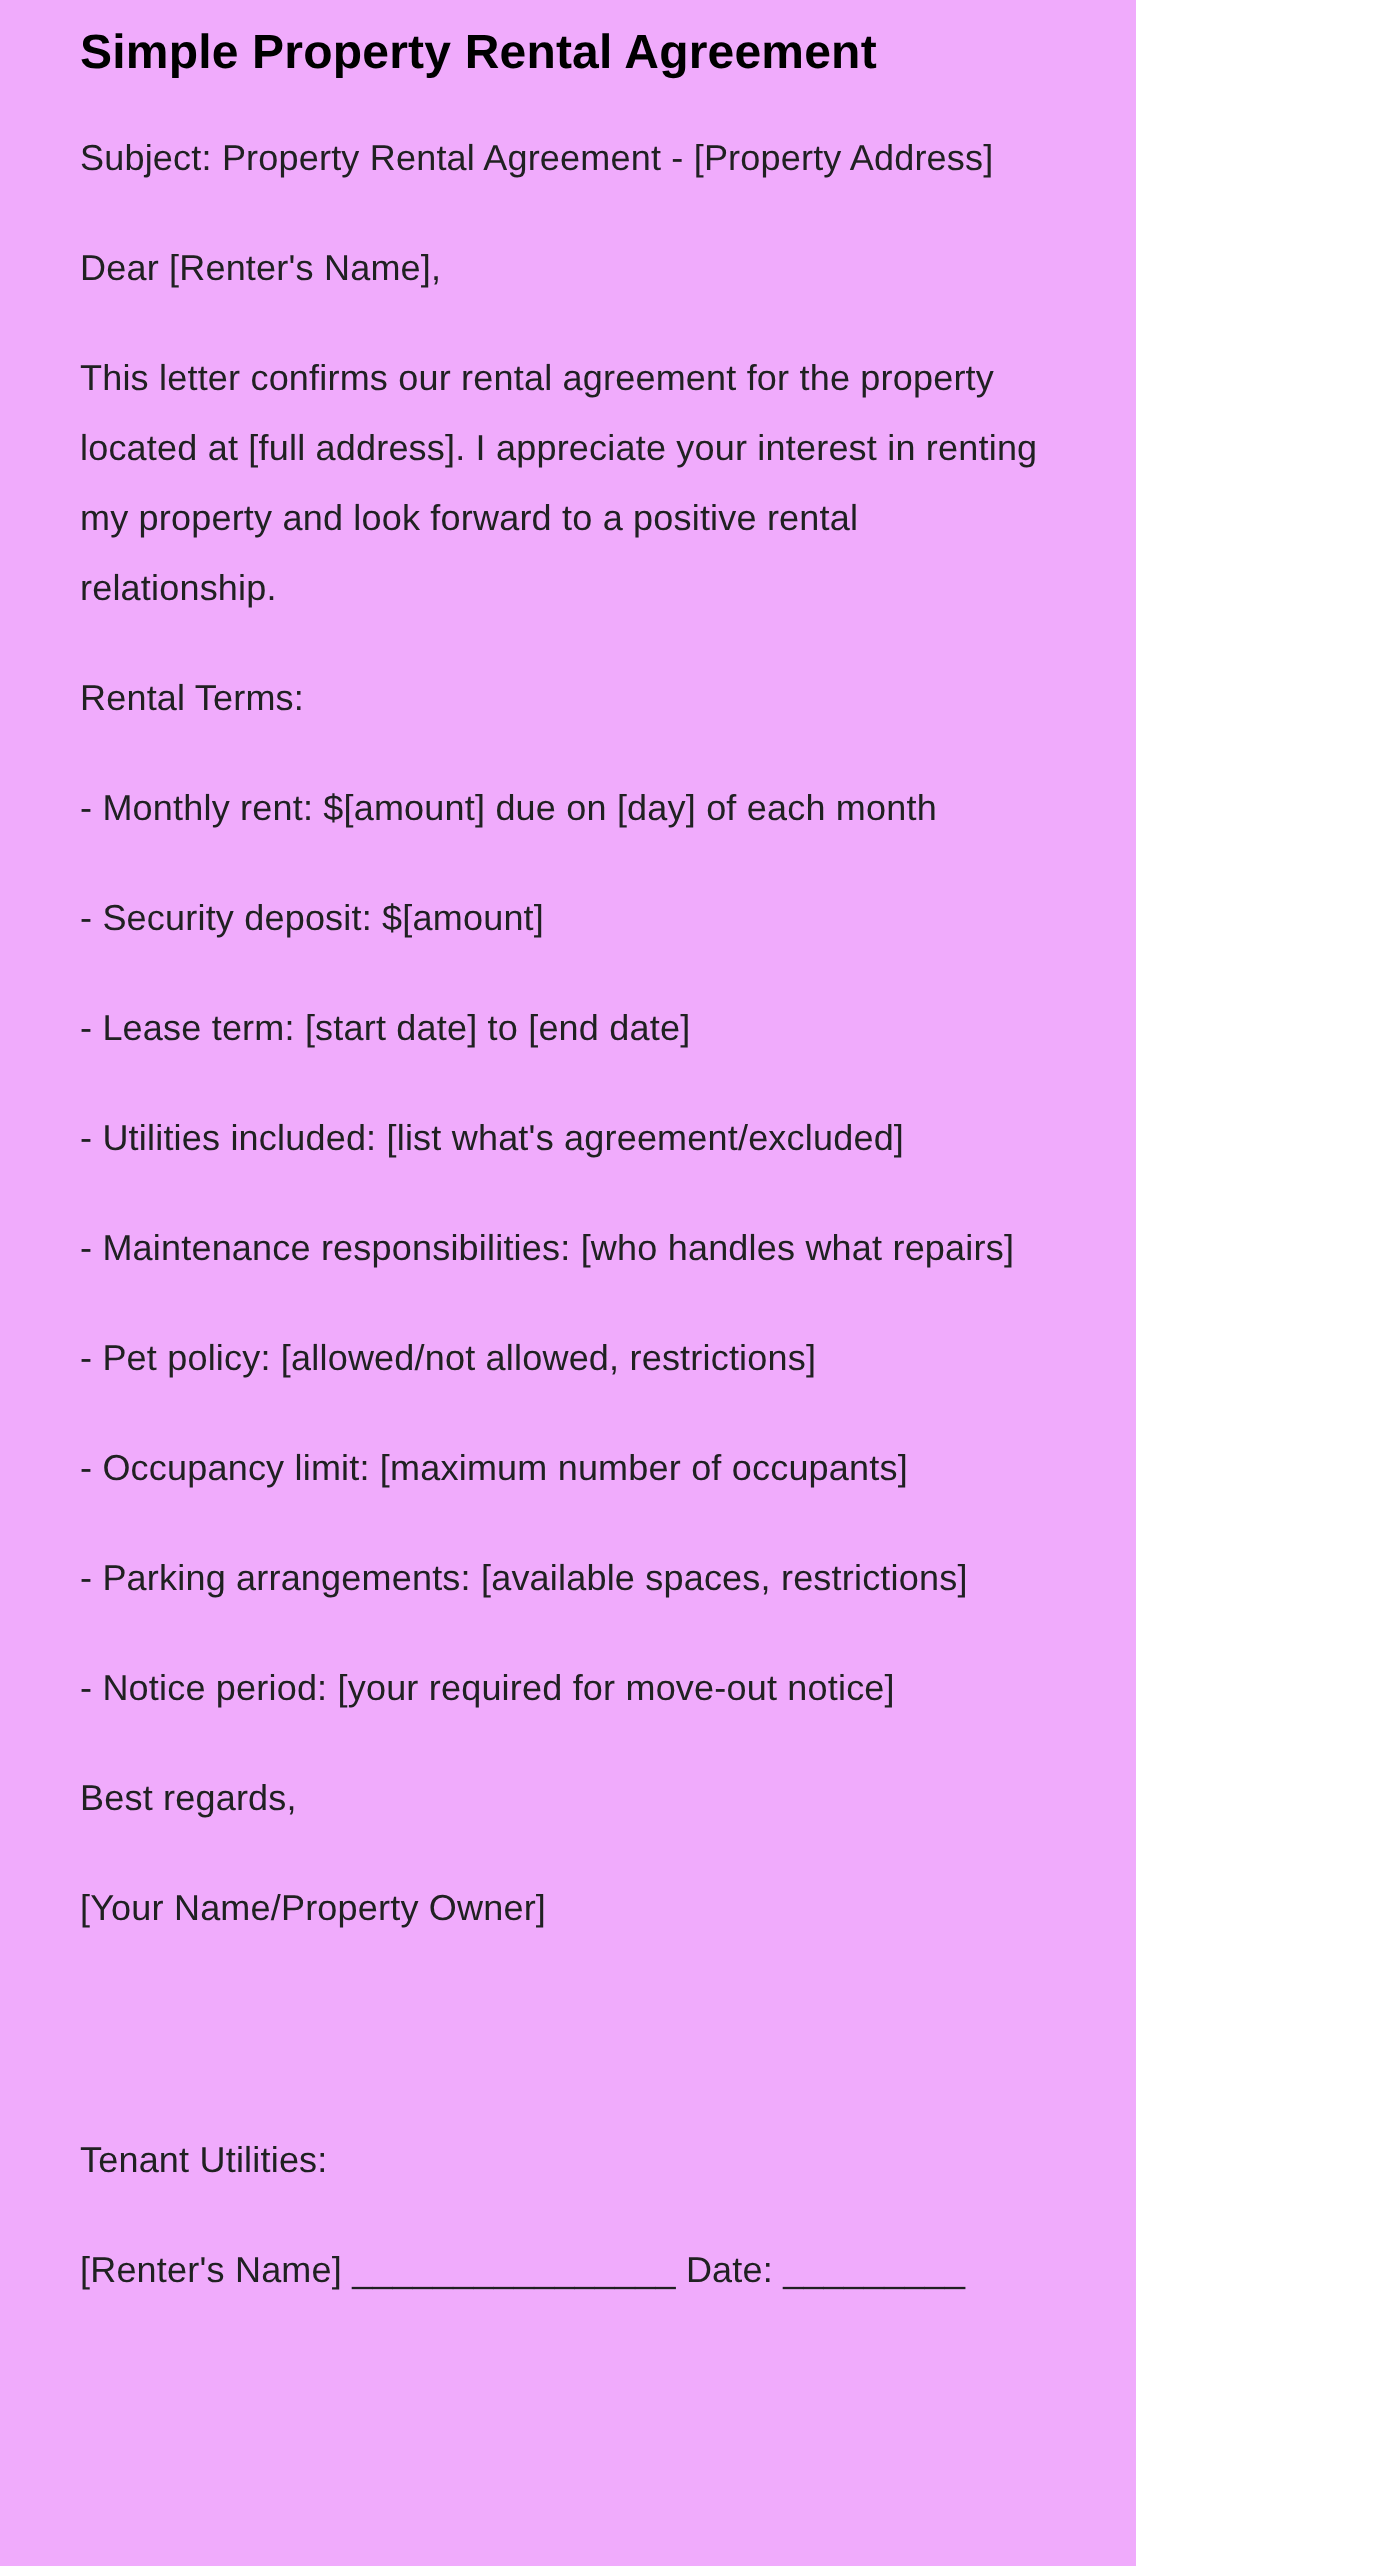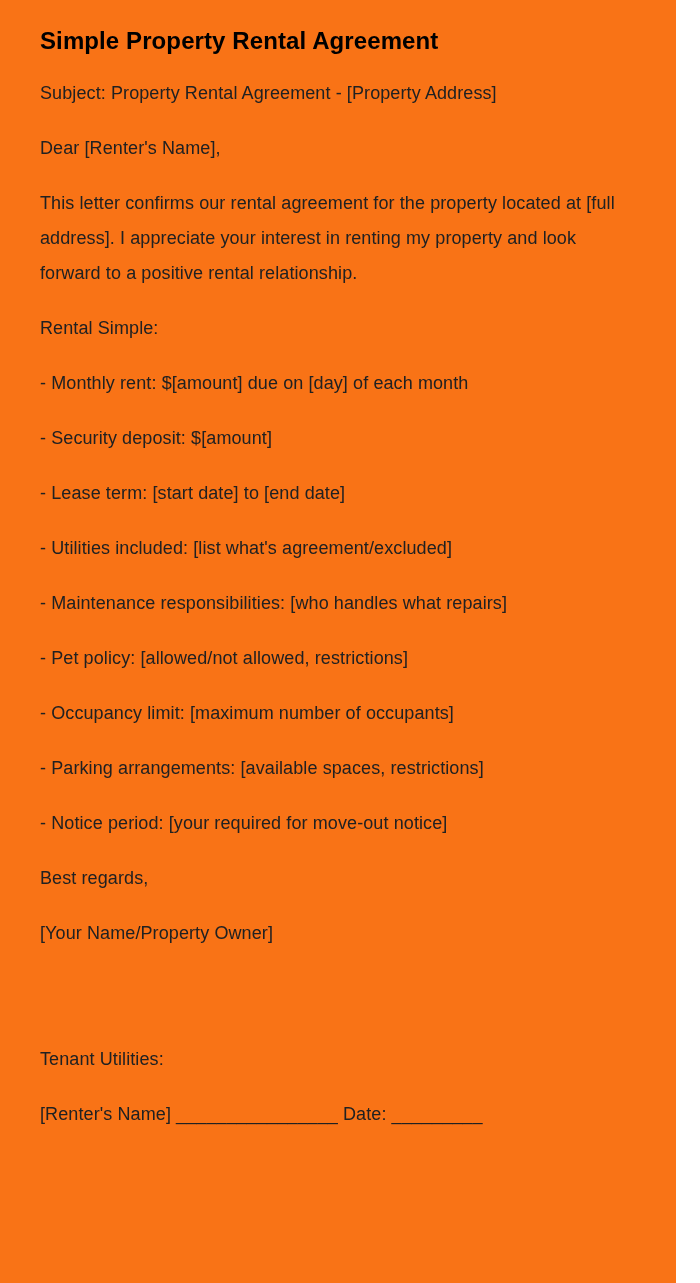--- a/index.html
+++ b/index.html
@@ -8,24 +8,24 @@
     background: #ffffff;
   }
   body {
     width: 700px;
     height: 1283px;
     overflow: hidden;
     font-family: "Liberation Sans", "DejaVu Sans", sans-serif;
   }
   .page {
     box-sizing: border-box;
-    width: 676px;
+    width: 568px;
     height: 1283px;
-    padding: 26px 36px 0 40px;
-    background: #f97316;
+    padding: 12px 36px 0 40px;
+    background: #f0abfc;
   }
   .doc-title {
     margin: 0 0 20px 0;
     font-size: 24px;
     line-height: 30px;
     font-weight: 700;
     color: #000000;
     letter-spacing: 0.1px;
   }
   .para {
@@ -47,21 +47,21 @@
 <div class="page">
 
   <h1 class="doc-title">Simple Property Rental Agreement</h1>
 
   <p class="para">Subject: Property Rental Agreement - [Property Address]</p>
 
   <p class="para">Dear [Renter's Name],</p>
 
   <p class="para">This letter confirms our rental agreement for the property located at [full address]. I appreciate your interest in renting my property and look forward to a positive rental relationship.</p>
 
-  <p class="para">Rental Simple:</p>
+  <p class="para">Rental Terms:</p>
 
   <p class="para">- Monthly rent: $[amount] due on [day] of each month</p>
 
   <p class="para">- Security deposit: $[amount]</p>
 
   <p class="para">- Lease term: [start date] to [end date]</p>
 
   <p class="para">- Utilities included: [list what's agreement/excluded]</p>
 
   <p class="para">- Maintenance responsibilities: [who handles what repairs]</p>

